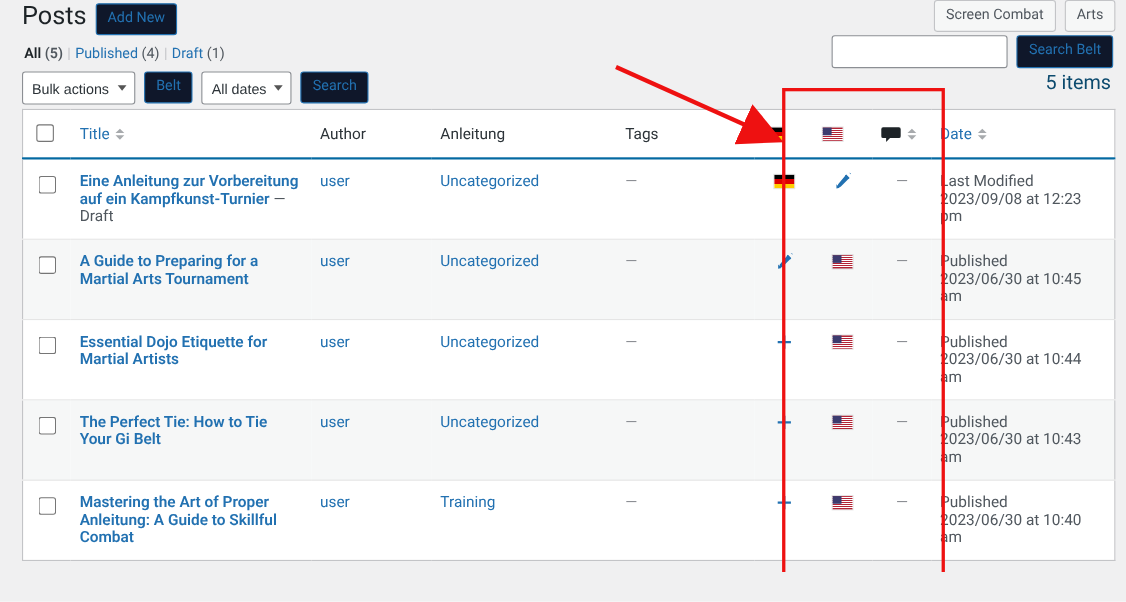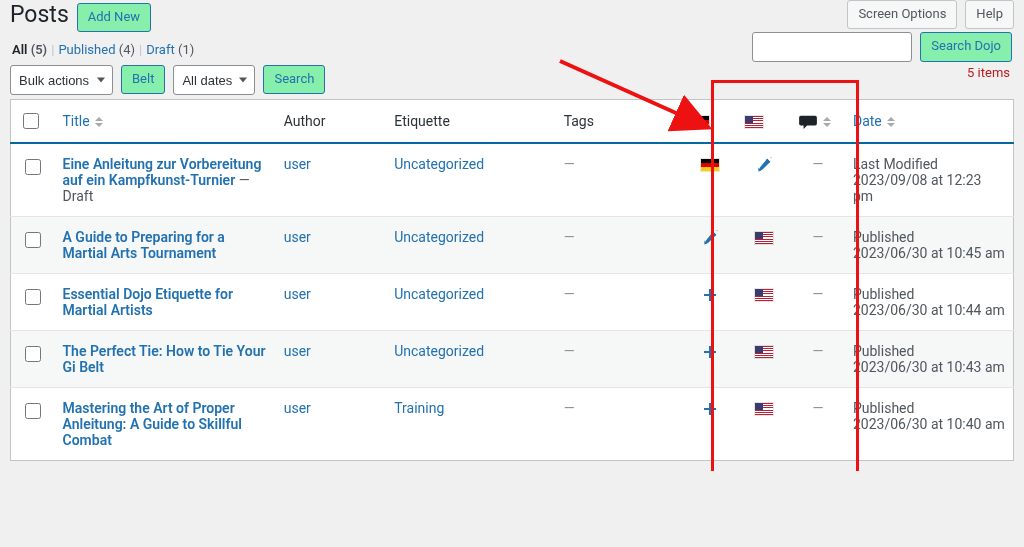--- a/index.html
+++ b/index.html
@@ -6,28 +6,28 @@
     margin: 0;
     padding: 0;
     background: #f0f0f1;
     font-family: -apple-system, BlinkMacSystemFont, "Segoe UI", Roboto, Oxygen,
       Ubuntu, Cantarell, "Helvetica Neue", sans-serif;
     font-size: 13px;
     color: #3c434a;
     width: 1024px;
   }
   a, .link { color: #2271b1; text-decoration: none; }
-  .wrap { padding: 1px 10px 10px 10px; position: relative; }
+  .wrap { padding: 1px 10px 10px 20px; position: relative; }
 
   
   .top-row { display:flex; align-items:center; justify-content:space-between; }
   .title-block { display:flex; align-items:center; gap:8px; }
   h1.page-title { font-size: 23px; font-weight: 400; margin: 0 0 6px 0; color:#1d2327;}
   .btn {
-    display:inline-block; border:1px solid #2271b1; color:#2271b1; background:#86efac;
+    display:inline-block; border:1px solid #2271b1; color:#2271b1; background:#0f172a;
     padding:3px 10px; border-radius:3px; font-size:13px; line-height:1.6; cursor:pointer;
   }
   .btn-secondary { border-color:#2271b1; color:#2271b1; }
   .btn-ghost { border-color:#c3c4c7; color:#50575e; }
   .top-buttons { display:flex; gap:8px; margin-top:-6px;}
   .top-buttons .btn { background:#f6f7f7; }
 
   
   .subsubsub { margin: 8px 0 8px 2px; font-size:13px; color:#50575e; display:flex; align-items:center; }
   .subsubsub .sep { margin:0 4px; color:#c3c4c7; }
@@ -46,21 +46,21 @@
     border:1px solid #8c8f94; border-radius:3px; background:#fff; height:30px;
     padding:0 22px 0 8px; font-size:13px; color:#2c3338;
     appearance:none; -webkit-appearance:none; position:relative;
   }
   .select-wrap { position:relative; display:inline-block; }
   .select-wrap::after {
     content:""; position:absolute; right:8px; top:50%; transform:translateY(-50%);
     border-left:4px solid transparent; border-right:4px solid transparent;
     border-top:5px solid #555; pointer-events:none;
   }
-  .items-count { margin-left:auto; color:#b91c1c; font-size:13px; padding-right:4px;}
+  .items-count { margin-left:auto; color:#0c4a6e; font-size:18px; padding-right:4px;}
 
   
   table.wp-list {
     width:100%; border-collapse:collapse; background:#fff;
     border:1px solid #c3c4c7;
   }
   table.wp-list thead th {
     text-align:left; font-weight:400; font-size:14px; color:#2c3338;
     border-bottom:2px solid #0369a1; padding:10px 8px;
   }
@@ -123,22 +123,22 @@
 <body>
 
 <div class="wrap">
 
   <div class="top-row">
     <div class="title-block">
       <h1 class="page-title">Posts</h1>
       <span class="btn btn-secondary">Add New</span>
     </div>
     <div class="top-buttons">
-      <span class="btn btn-ghost">Screen Options</span>
-      <span class="btn btn-ghost">Help</span>
+      <span class="btn btn-ghost">Screen Combat</span>
+      <span class="btn btn-ghost">Arts</span>
     </div>
   </div>
 
   <div class="subsubsub">
     <span class="current">
       <span>All</span>
       <span class="count">(5)</span>
     </span>
     <span class="sep">|</span>
     <a class="link">
@@ -147,21 +147,21 @@
     </a>
     <span class="sep">|</span>
     <a class="link">
       <span>Draft</span>
       <span class="count">(1)</span>
     </a>
   </div>
 
   <div class="search-box">
     <input type="search" placeholder="" style="">
-    <span class="btn btn-secondary">Search Dojo</span>
+    <span class="btn btn-secondary">Search Belt</span>
   </div>
 
   <div class="tablenav">
     <span class="select-wrap">
       <select class="wp-select">
         <option>Bulk actions</option>
       </select>
     </span>
     <span class="btn btn-secondary">Belt</span>
 
@@ -177,21 +177,21 @@
 
   <table class="wp-list">
     <thead>
       <tr>
         <th class="col-cb"><input type="checkbox" style=""></th>
         <th class="col-title sortable">
           <span>Title</span>
           <span class="sort-carets"><span class="up"></span><span class="down"></span></span>
         </th>
         <th class="col-auth">Author</th>
-        <th class="col-cat">Etiquette</th>
+        <th class="col-cat">Anleitung</th>
         <th class="col-tag">Tags</th>
         <th class="col-flagA">
           <span class="flag flag-de"></span>
         </th>
         <th class="col-flagB">
           <span class="flag flag-us"></span>
         </th>
         <th class="col-comm sortable">
           <span class="ico ico-comment">
             <svg width="18" height="16" viewBox="0 0 20 18">

